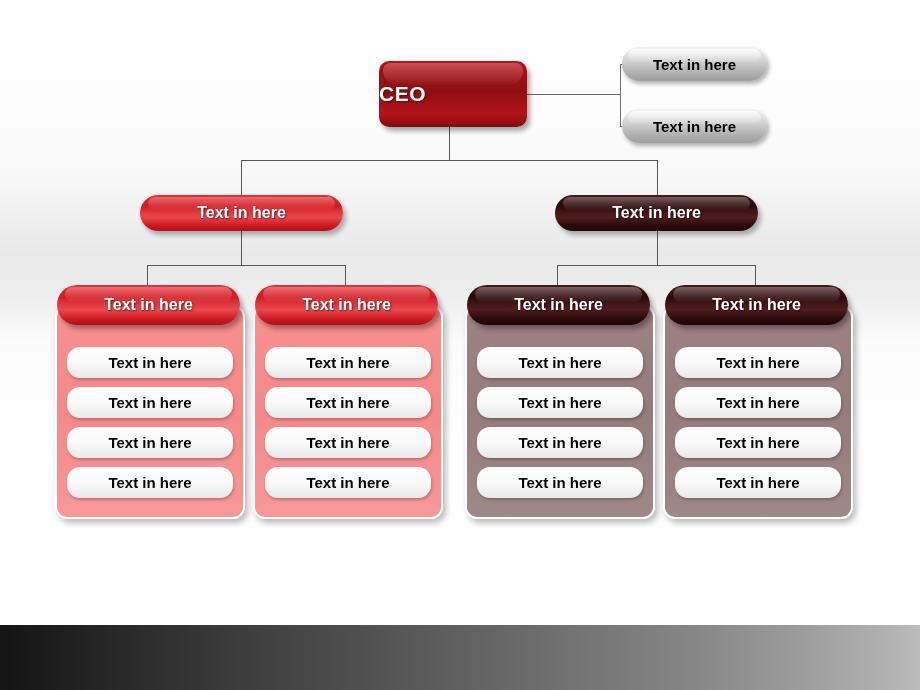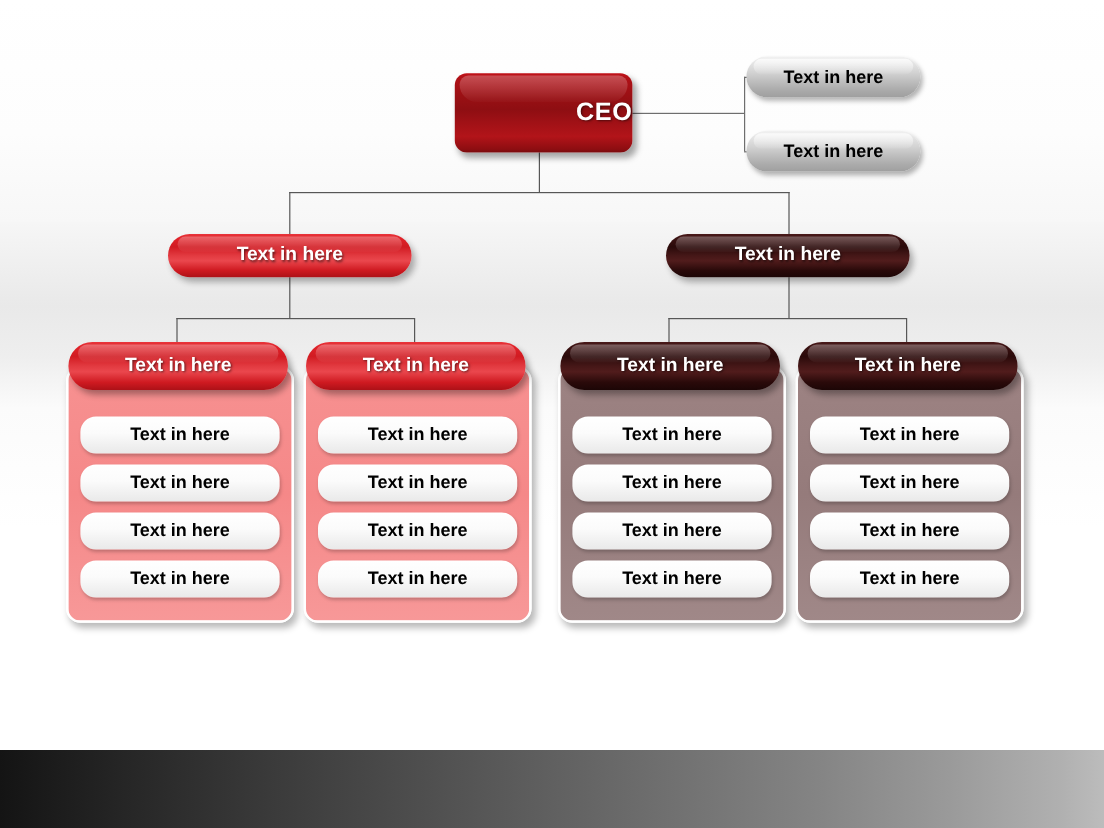--- a/index.html
+++ b/index.html
@@ -76,21 +76,21 @@
         #b01117 6%,
         #991014 30%,
         #8e0e12 46%,
         #a01116 62%,
         #b21419 80%,
         #8d0d11 96%,
         #7a0b0e 100%);
     box-shadow: 3px 4px 5px rgba(0,0,0,0.35);
     display: flex;
     align-items: center;
-    justify-content: flex-end;
+    justify-content: flex-start;
     z-index: 6;
   }
   .ceo-box::before {
     content: "";
     position: absolute;
     left: 4px; right: 4px; top: 2px;
     height: 22px;
     border-radius: 8px 8px 16px 16px;
     background: linear-gradient(to bottom, rgba(255,255,255,0.26), rgba(255,255,255,0.02));
     pointer-events: none;

